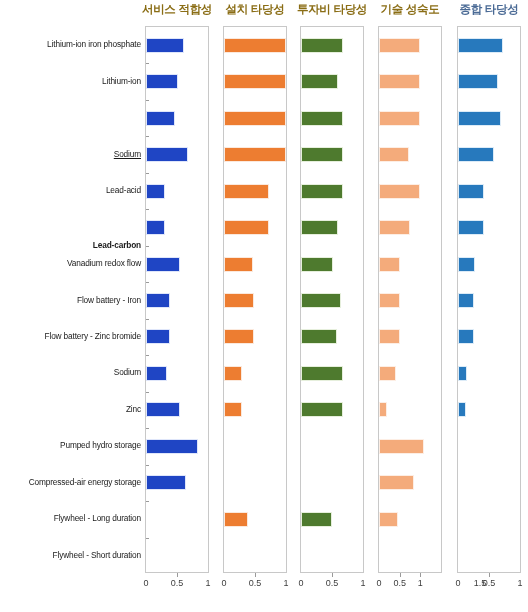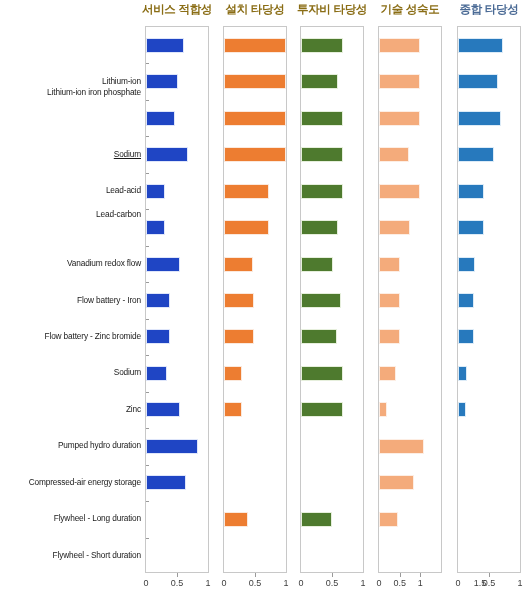--- a/index.html
+++ b/index.html
@@ -81,31 +81,31 @@
     margin-left:-11px;
     line-height:11px;
   }
 </style>
 </head>
 <body>
 
 <div id="chart-root">
 
   <div id="cat-col">
-      <div class="cat-label" style="top: 39.2333px; margin-top: 48px;">Lithium-ion iron phosphate</div>
+      <div class="cat-label" style="top: 39.2333px;">Lithium-ion iron phosphate</div>
       <div class="cat-label" style="top: 75.7px;">Lithium-ion</div>
       <div class="cat-label" style="top: 148.633px; text-decoration: underline;">Sodium</div>
       <div class="cat-label" style="top: 185.1px;">Lead-acid</div>
-      <div class="cat-label" style="top: 209px;">Lead-carbon</div>
+      <div class="cat-label" style="top: 240px; font-weight: bold;">Lead-carbon</div>
       <div class="cat-label" style="top: 258.033px;">Vanadium redox flow</div>
       <div class="cat-label" style="top: 294.5px;">Flow battery - Iron</div>
       <div class="cat-label" style="top: 330.967px;">Flow battery - Zinc bromide</div>
       <div class="cat-label" style="top: 367.433px;">Sodium</div>
       <div class="cat-label" style="top: 403.9px;">Zinc</div>
-      <div class="cat-label" style="top: 440.367px;">Pumped hydro duration</div>
+      <div class="cat-label" style="top: 440.367px;">Pumped hydro storage</div>
       <div class="cat-label" style="top: 476.833px;">Compressed-air energy storage</div>
       <div class="cat-label" style="top: 513.3px;">Flywheel - Long duration</div>
       <div class="cat-label" style="top: 549.767px;">Flywheel - Short duration</div>
     </div>
 
   <div id="panels-layer">
       <div class="panel-title" style="left: 125px; width: 104px; color: rgb(138, 109, 21);">서비스 적합성</div>
       <div class="panel" style="left: 145px; width: 64px;">
         <div class="plot-area">
           <div class="ytick" style="top: 36.4667px;"></div>

